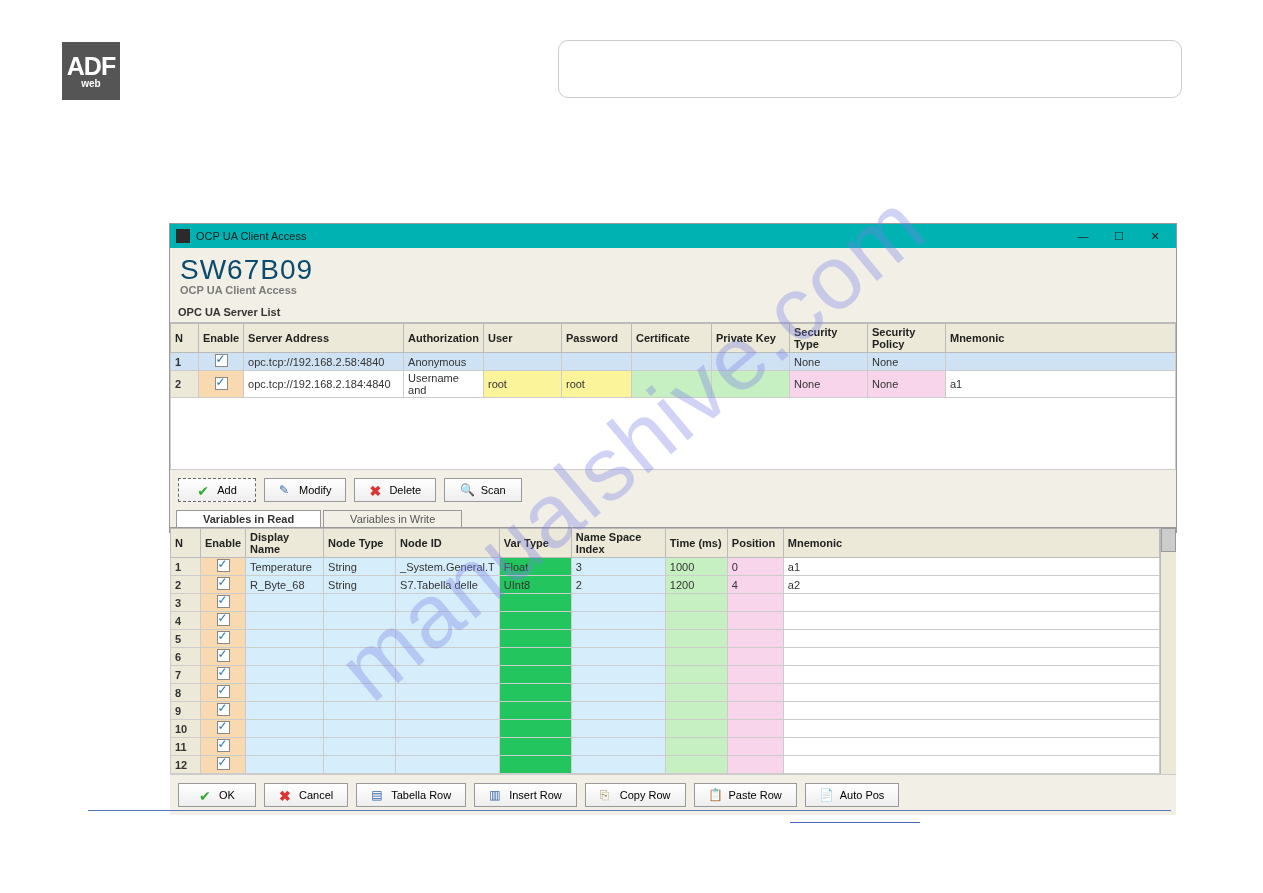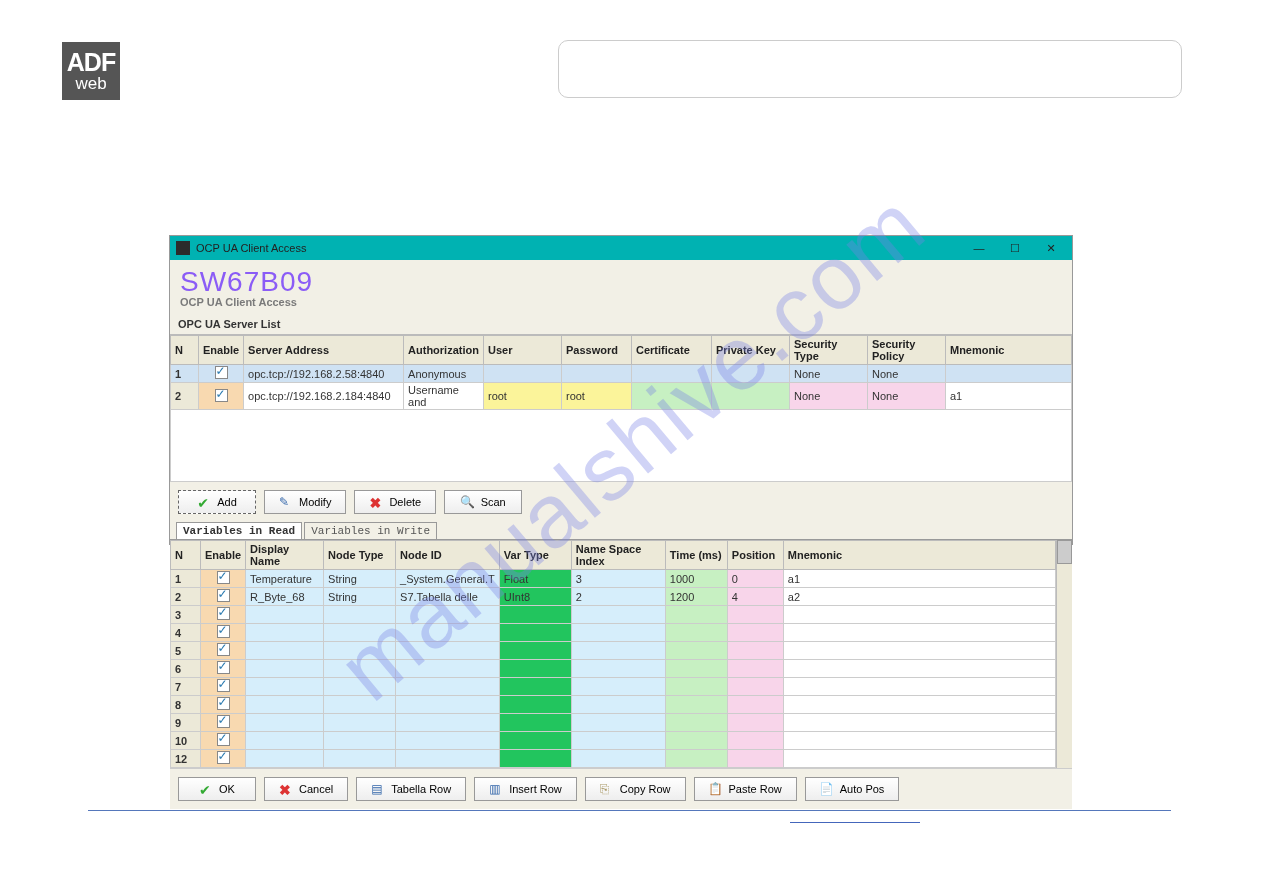--- a/index.html
+++ b/index.html
@@ -36,57 +36,57 @@
     font-weight: bold;
     font-family: Arial, sans-serif;
     display: flex;
     flex-direction: column;
     align-items: center;
     justify-content: center;
     font-size: 16px;
     line-height: 1;
   }
   .logo .top { font-size: 25px; letter-spacing: -1px; }
-  .logo .bot { font-size: 17px; font-weight: normal; }
+  .logo .bot { font-size: 10px; font-weight: bold; }
   .doc-box {
     position: absolute;
     top: 40px;
     left: 558px;
     width: 624px;
     height: 58px;
     border: 1px solid #ccc;
     border-radius: 10px;
   }
   
   .app {
     position: absolute;
-    top: 235px;
+    top: 223px;
     left: 169px;
-    width: 904px;
+    width: 1008px;
     border: 1px solid #999;
     background: #f2f0e6;
     font-size: 11px;
   }
   .titlebar {
     background: #00b2b2;
     color: #222;
     height: 24px;
     display: flex;
     align-items: center;
     padding: 0 6px;
     gap: 6px;
   }
   .titlebar .icon { width: 14px; height: 14px; background: #2b2b2b; display:inline-block; }
   .titlebar .title { flex: 1; font-size: 11px; color:#222; }
   .titlebar .wbtn { width: 30px; text-align: center; color:#222; cursor:pointer; }
   .header {
     padding: 6px 10px 0 10px;
     background: #f2f0e6;
   }
-  .header .model { font-size: 28px; color: #8b5cf6; font-weight: 400; letter-spacing: 1px; font-family: Arial, sans-serif; }
+  .header .model { font-size: 28px; color: #0c4a6e; font-weight: 400; letter-spacing: 1px; font-family: Arial, sans-serif; }
   .header .sub { font-size: 11px; color: #7a7a7a; margin-top: -2px; font-weight:bold; }
   .section-label { font-weight: bold; font-size: 11px; color:#333; padding: 10px 8px 4px 8px; }
   table.grid {
     border-collapse: collapse;
     width: 100%;
     font-size: 11px;
     background: #fff;
   }
   table.grid th {
     background: #ece9d8;
@@ -132,30 +132,29 @@
     height: 24px;
   }
   .btn .ic { width:14px; height:14px; display:inline-block; }
   .ic-check { color:#3a3; font-size:14px; }
   .ic-x { color:#d33; font-size:14px; font-weight:bold; }
   .ic-edit { color:#36a; font-size:12px; }
   .ic-scan { color:#666; font-size:12px; }
   .ic-doc { color:#a96; font-size:12px; }
   .tabs { display:flex; padding: 0 6px; background:#f2f0e6; border-bottom:1px solid #999;}
   .tab {
-    padding: 2px 6px;
+    padding: 2px 26px;
     border: 1px solid #999;
     border-bottom: none;
     background:#fff;
     font-size: 11px;
     font-weight: bold;
     color: #333;
     margin-right: 2px;
     cursor:pointer;
-    font-family:Liberation Mono, monospace;
   }
   .tab.inactive { background:#f2f0e6; color:#555; font-weight:normal;}
   .vars-wrap { background:#fff; position:relative; }
   .vars-wrap .scroll { position:absolute; right:0; top:0; bottom:0; width:16px; background:#ece9d8; border-left:1px solid #bbb;}
   .vars-wrap .scroll .handle { width:100%; height:24px; background:#ccc; border:1px solid #999; }
   .vars-table td.dname { background:#d6eefb; }
   .vars-table td.ntype { background:#d6eefb; }
   .vars-table td.nid { background:#d6eefb; }
   .vars-table td.vtype { background:#22c55e; }
   .vars-table td.nsi { background:#d6eefb; }
@@ -425,20 +424,32 @@
               <td class="dname"></td>
               <td class="ntype"></td>
               <td class="nid"></td>
               <td class="vtype"></td>
               <td class="nsi"></td>
               <td class="time"></td>
               <td class="pos"></td>
               <td class="mne"></td>
             </tr>
             <tr>
+              <td class="col-n">11</td>
+              <td class="col-en"><span class="checkbox checked"></span></td>
+              <td class="dname"></td>
+              <td class="ntype"></td>
+              <td class="nid"></td>
+              <td class="vtype"></td>
+              <td class="nsi"></td>
+              <td class="time"></td>
+              <td class="pos"></td>
+              <td class="mne"></td>
+            </tr>
+            <tr>
               <td class="col-n">12</td>
               <td class="col-en"><span class="checkbox checked"></span></td>
               <td class="dname"></td>
               <td class="ntype"></td>
               <td class="nid"></td>
               <td class="vtype"></td>
               <td class="nsi"></td>
               <td class="time"></td>
               <td class="pos"></td>
               <td class="mne"></td>

